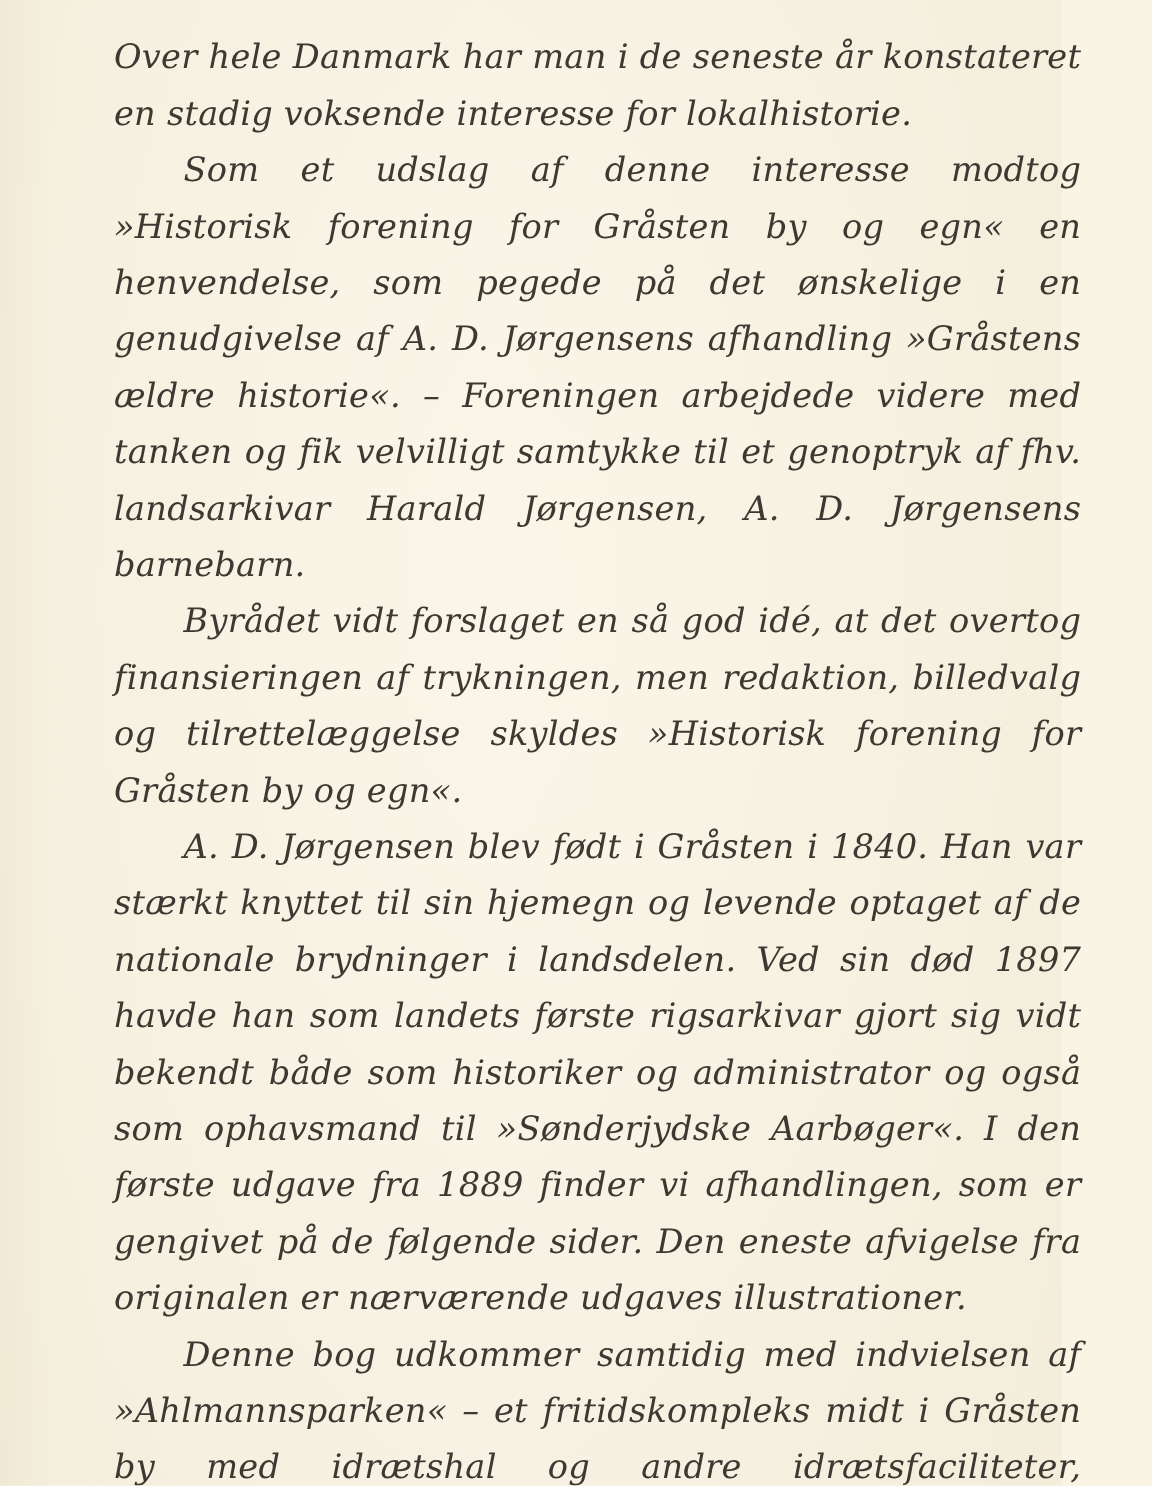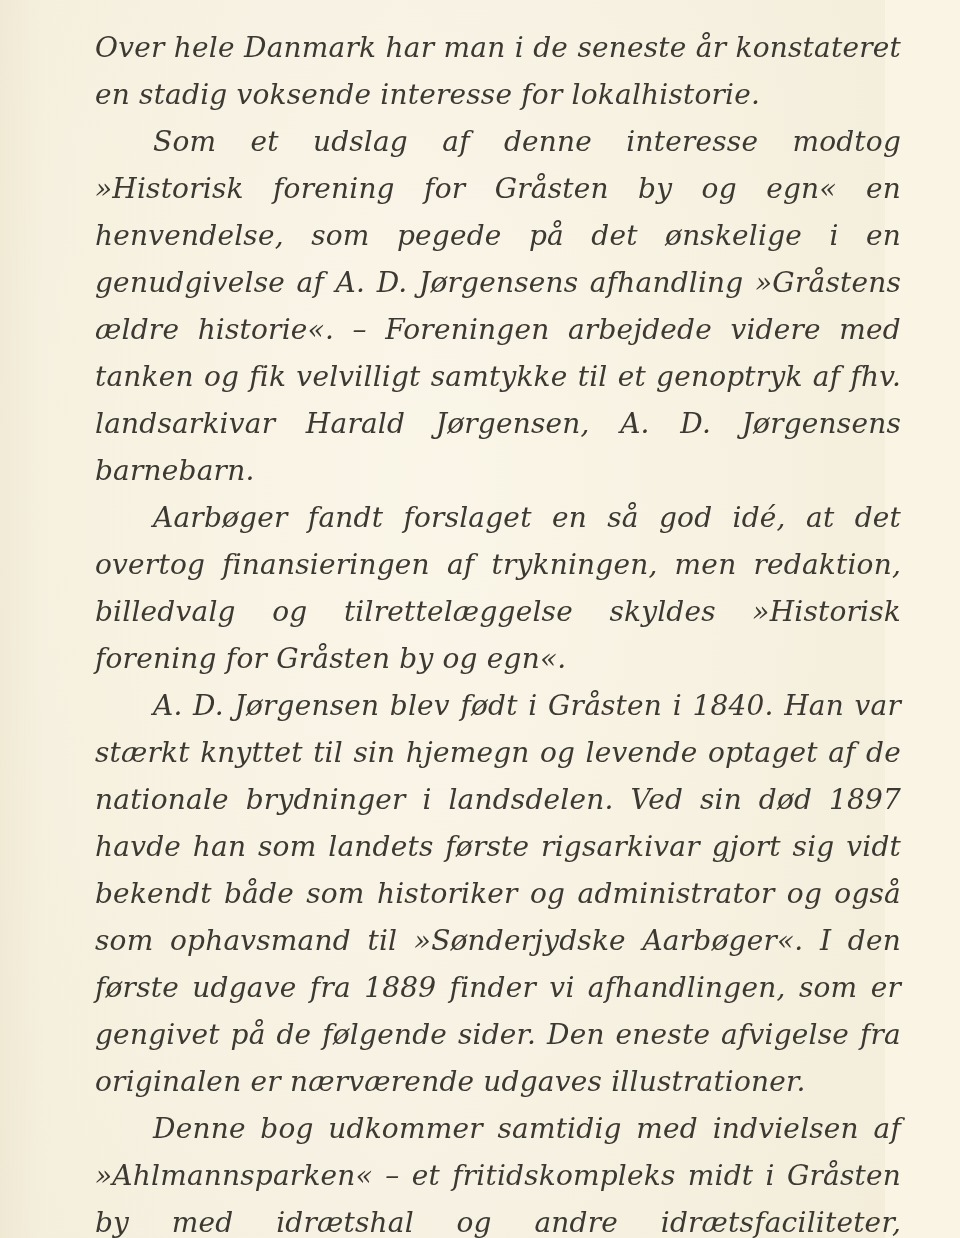--- a/index.html
+++ b/index.html
@@ -48,20 +48,20 @@
 <body>
 
 <div class="page">
   <div class="scan-vignette"></div>
 
   <div class="text-block">
     <p class="para">Over hele Danmark har man i de seneste år konstateret en stadig voksende interesse for lokalhistorie.</p>
 
     <p class="para indent">Som et udslag af denne interesse modtog »Historisk forening for Gråsten by og egn« en henvendelse, som pegede på det ønskelige i en genudgivelse af A. D. Jørgensens afhandling »Gråstens ældre historie«. – Foreningen arbejdede videre med tanken og fik velvilligt samtykke til et genoptryk af fhv. landsarkivar Harald Jørgensen, A. D. Jørgensens barnebarn.</p>
 
-    <p class="para indent">Aarbøger fandt forslaget en så god idé, at det overtog finansieringen af trykningen, men redaktion, billedvalg og tilrettelæggelse skyldes »Historisk forening for Gråsten by og egn«.</p>
+    <p class="para indent">Byrådet vidt forslaget en så god idé, at det overtog finansieringen af trykningen, men redaktion, billedvalg og tilrettelæggelse skyldes »Historisk forening for Gråsten by og egn«.</p>
 
     <p class="para indent">A. D. Jørgensen blev født i Gråsten i 1840. Han var stærkt knyttet til sin hjemegn og levende optaget af de nationale brydninger i landsdelen. Ved sin død 1897 havde han som landets første rigsarkivar gjort sig vidt bekendt både som historiker og administrator og også som ophavsmand til »Sønderjydske Aarbøger«. I den første udgave fra 1889 finder vi afhandlingen, som er gengivet på de følgende sider. Den eneste afvigelse fra originalen er nærværende udgaves illustrationer.</p>
 
     <p class="para indent">Denne bog udkommer samtidig med indvielsen af »Ahlmannsparken« – et fritidskompleks midt i Gråsten by med idrætshal og andre idrætsfaciliteter, hovedbibliotek, cafeteria, studiekredsrum og mange andre tilbud.</p>
 
   </div>
 </div>
 
 </body></html>

